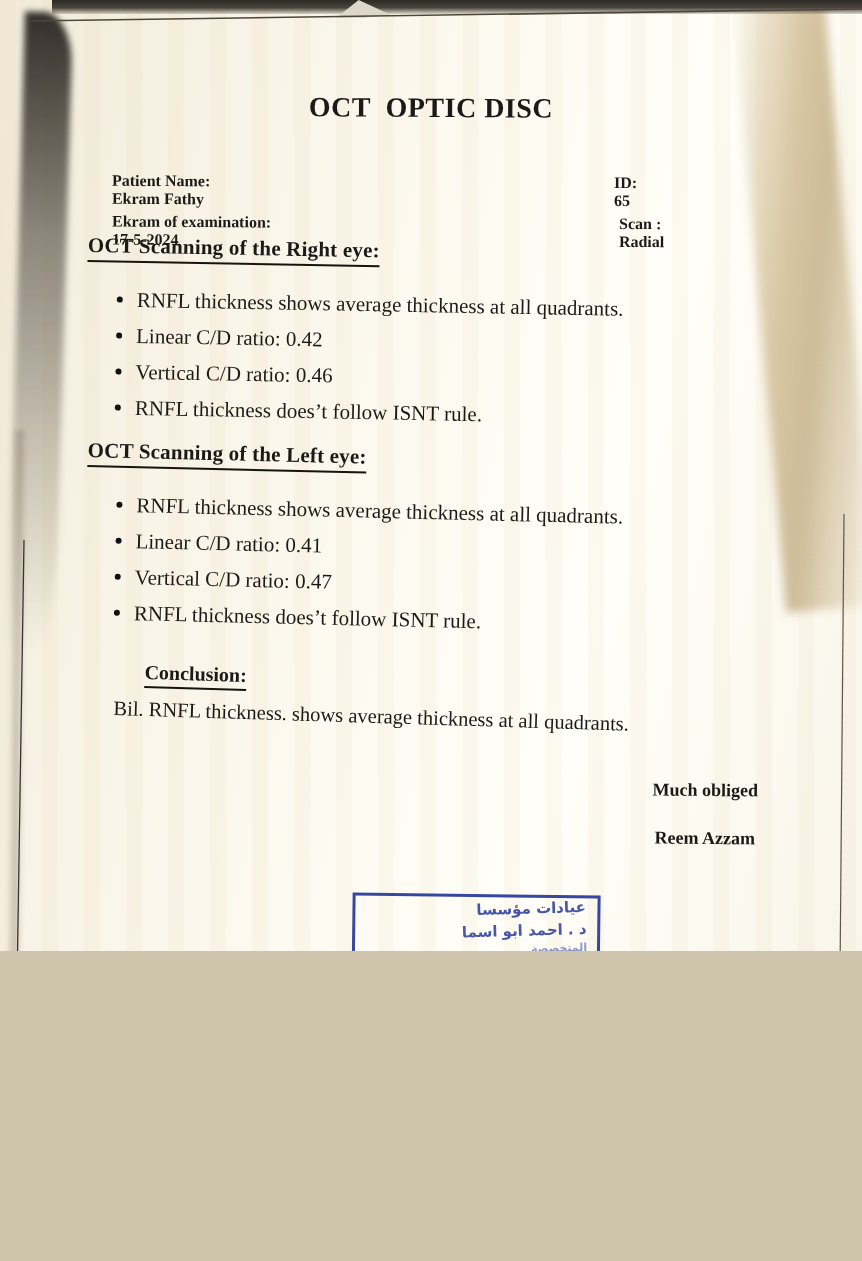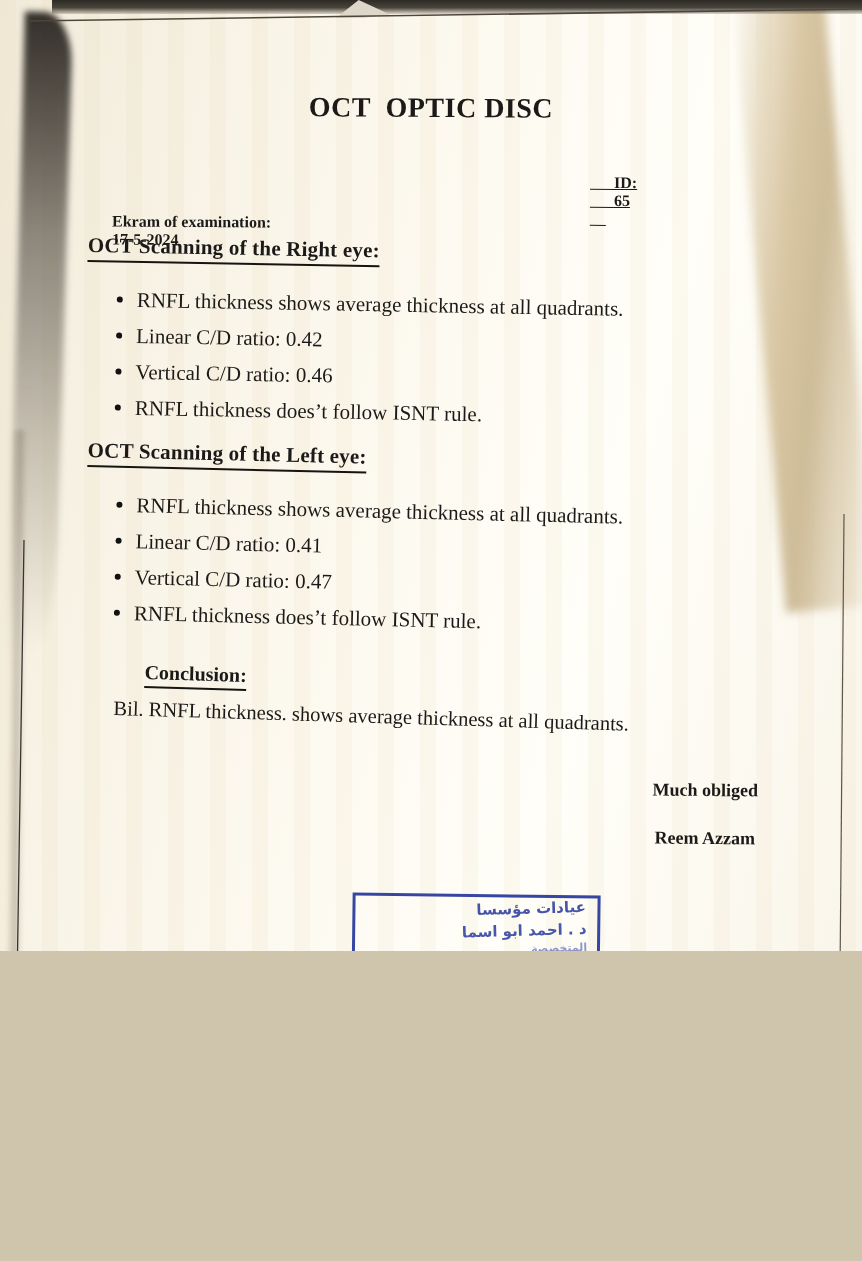--- a/index.html
+++ b/index.html
@@ -113,27 +113,35 @@
     <line x1="28" y1="21" x2="862" y2="9" stroke="#4e463c" stroke-width="1.6"></line>
     <polyline points="24,540 16,1050 13,1184" fill="none" stroke="#3a352e" stroke-width="1.3"></polyline>
     <polyline points="13,1184 420,1196 838,1206" fill="none" stroke="#5d564c" stroke-width="1.4"></polyline>
     <line x1="844" y1="514" x2="838" y2="1206" stroke="#5d564c" stroke-width="1.2"></line>
   </svg>
 
   <div class="content" style="color: rgb(27, 26, 24);">
 
     <div class="blk title">OCT  OPTIC DISC</div>
 
-    <div class="blk inforow" style="left:590px;top:156px;transform:rotate(0.3deg);text-decoration:underline;">
+    <div class="blk inforow" style="left:88px;top:154px;transform:rotate(0.3deg);">
+      <span class="lab">Patient Name:</span>
+      <span>Ekram Fathy</span>
+    </div>
+    <div class="blk inforow" style="left:590px;top:156px;transform:rotate(0.3deg);">
       <span class="lab" style="margin-right:6px;">ID:</span>
       <span>65</span>
     </div>
     <div class="blk inforow" style="left:88px;top:195px;transform:rotate(0.35deg);">
       <span class="lab">Ekram of examination:</span>
       <span>17-5-2024</span>
+    </div>
+    <div class="blk inforow" style="left:595px;top:197px;transform:rotate(0.35deg);">
+      <span class="lab" style="margin-right:8px;">Scan :</span>
+      <span>Radial</span>
     </div>
 
     <div class="blk sec" style="left:88px;top:233px;transform:rotate(1.05deg);">
       <span class="sec-h">OCT Scanning of the Right eye:</span>
       <div class="bullets">
         <div class="b-row">
             <span class="dot"></span>
             <span class="b-txt">RNFL thickness shows average thickness at all quadrants.</span>
           </div>
         <div class="b-row">

